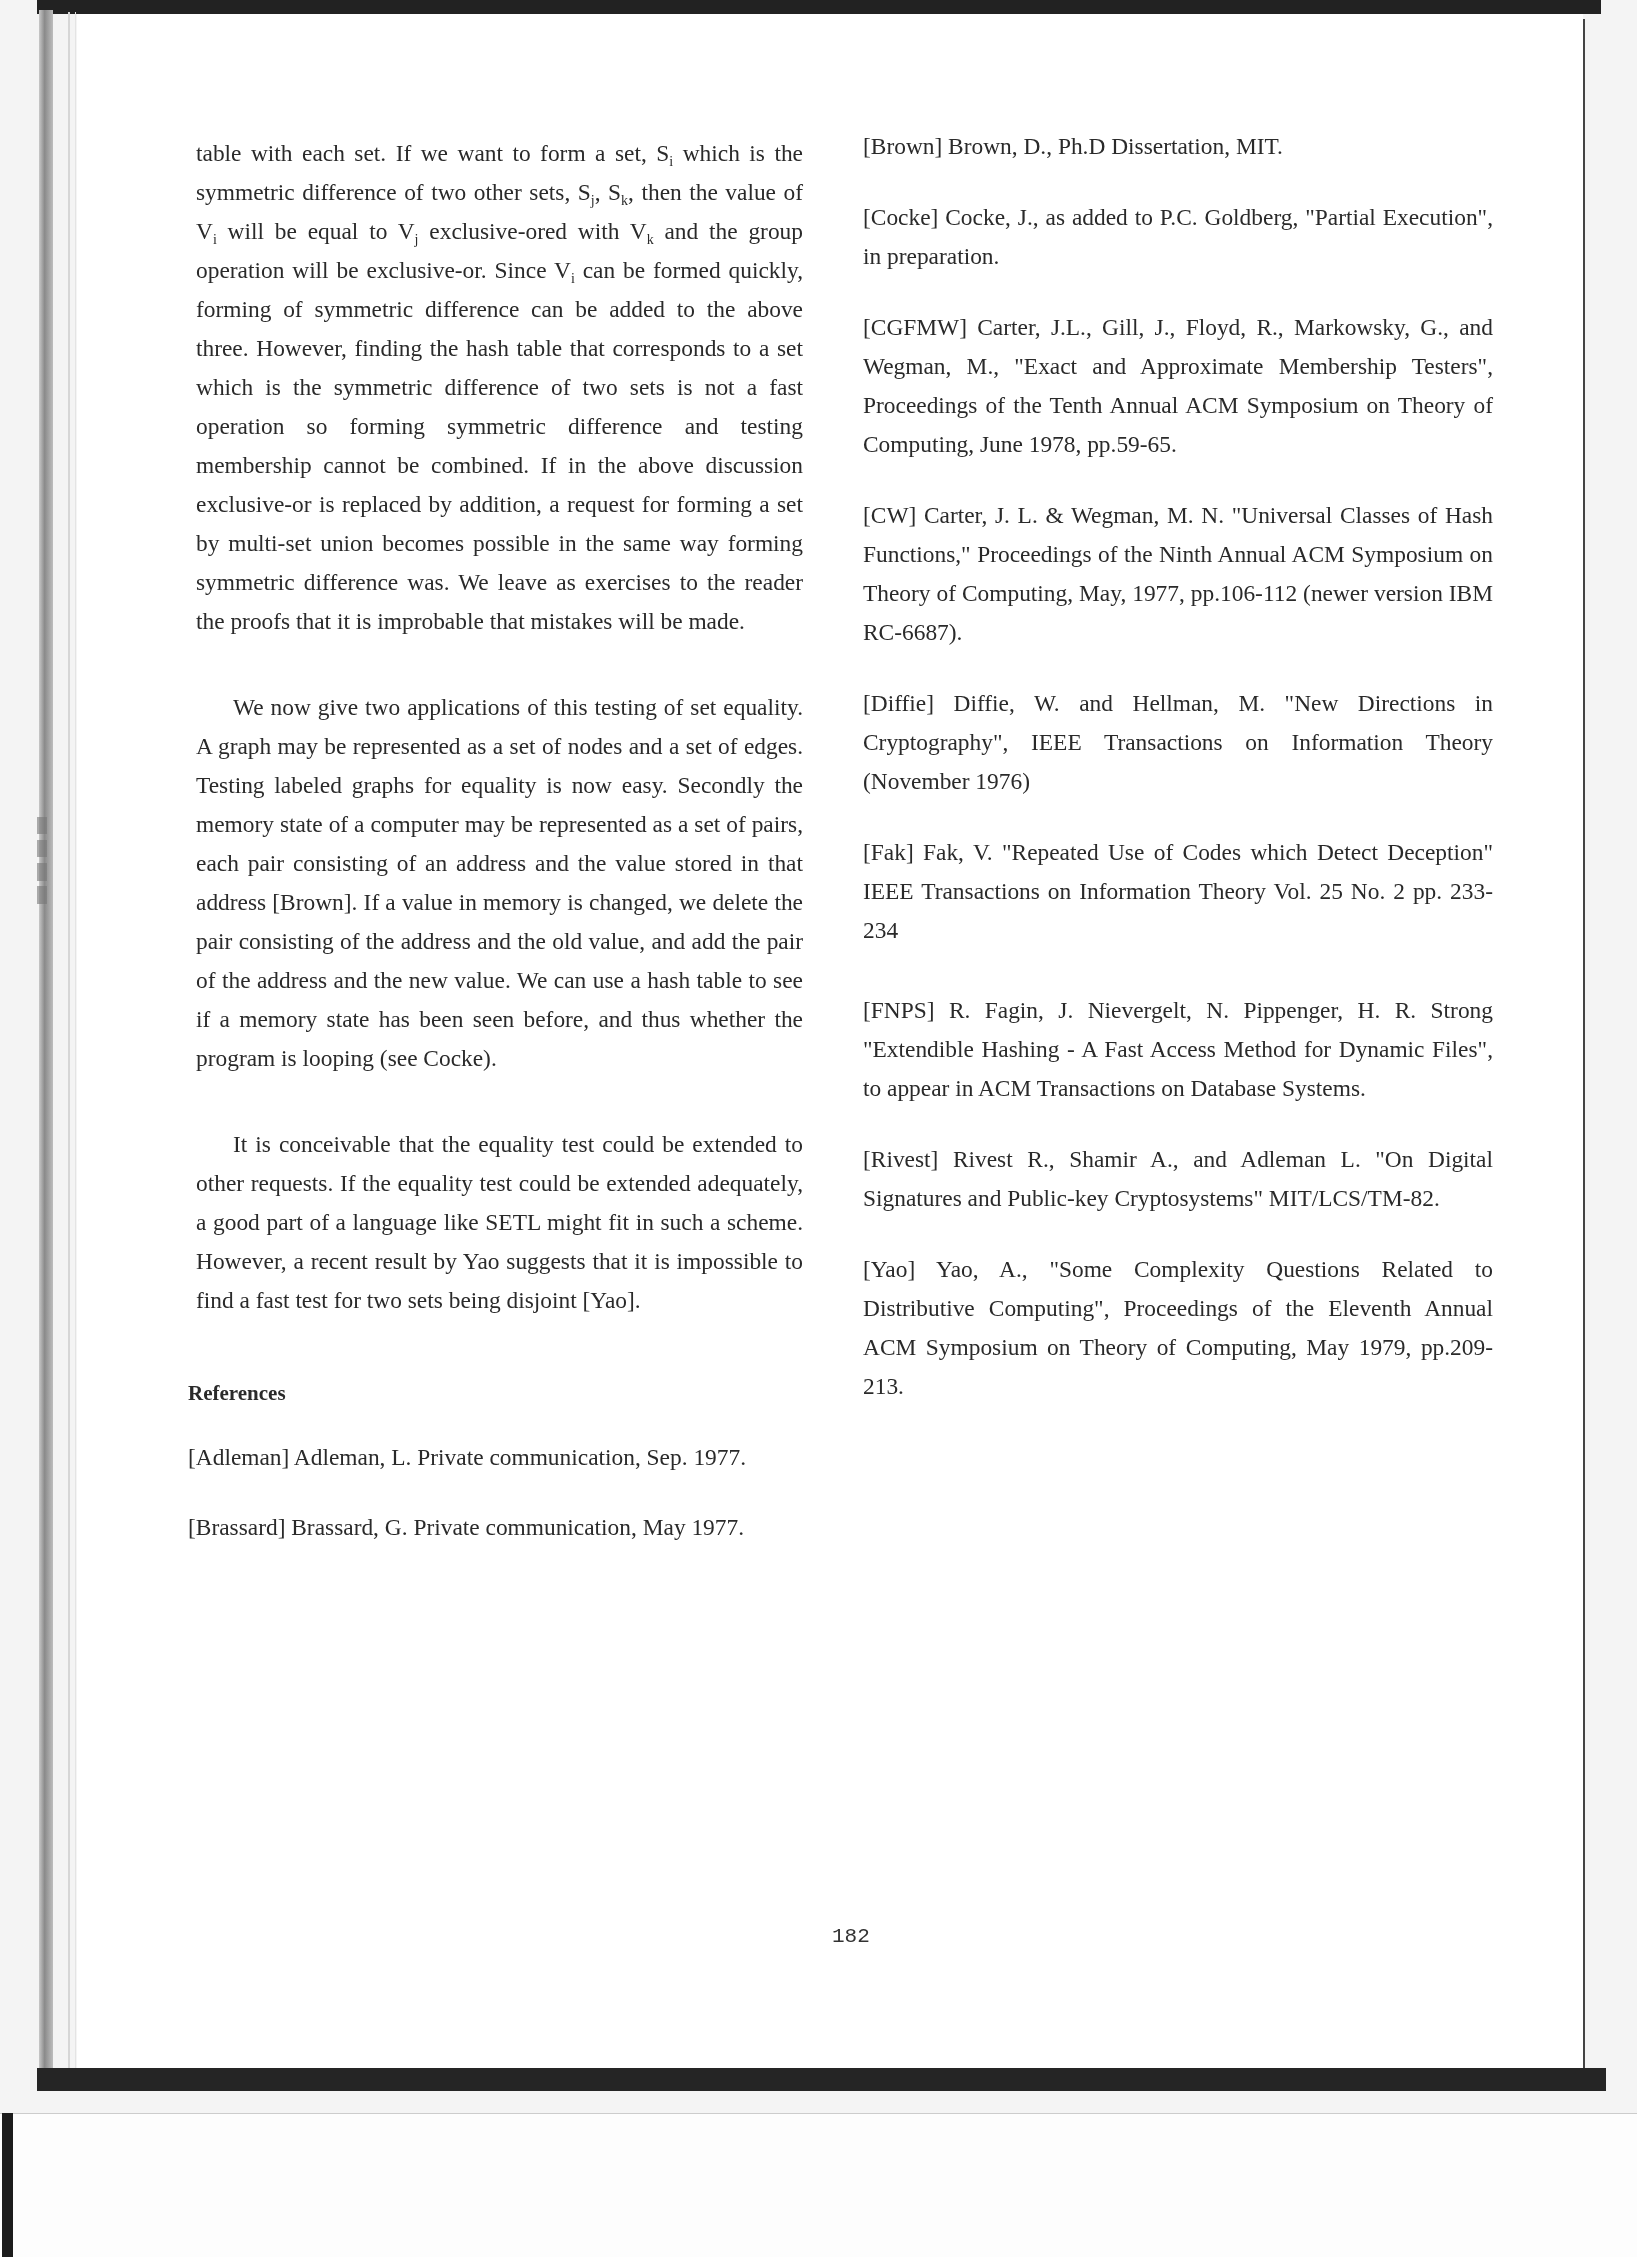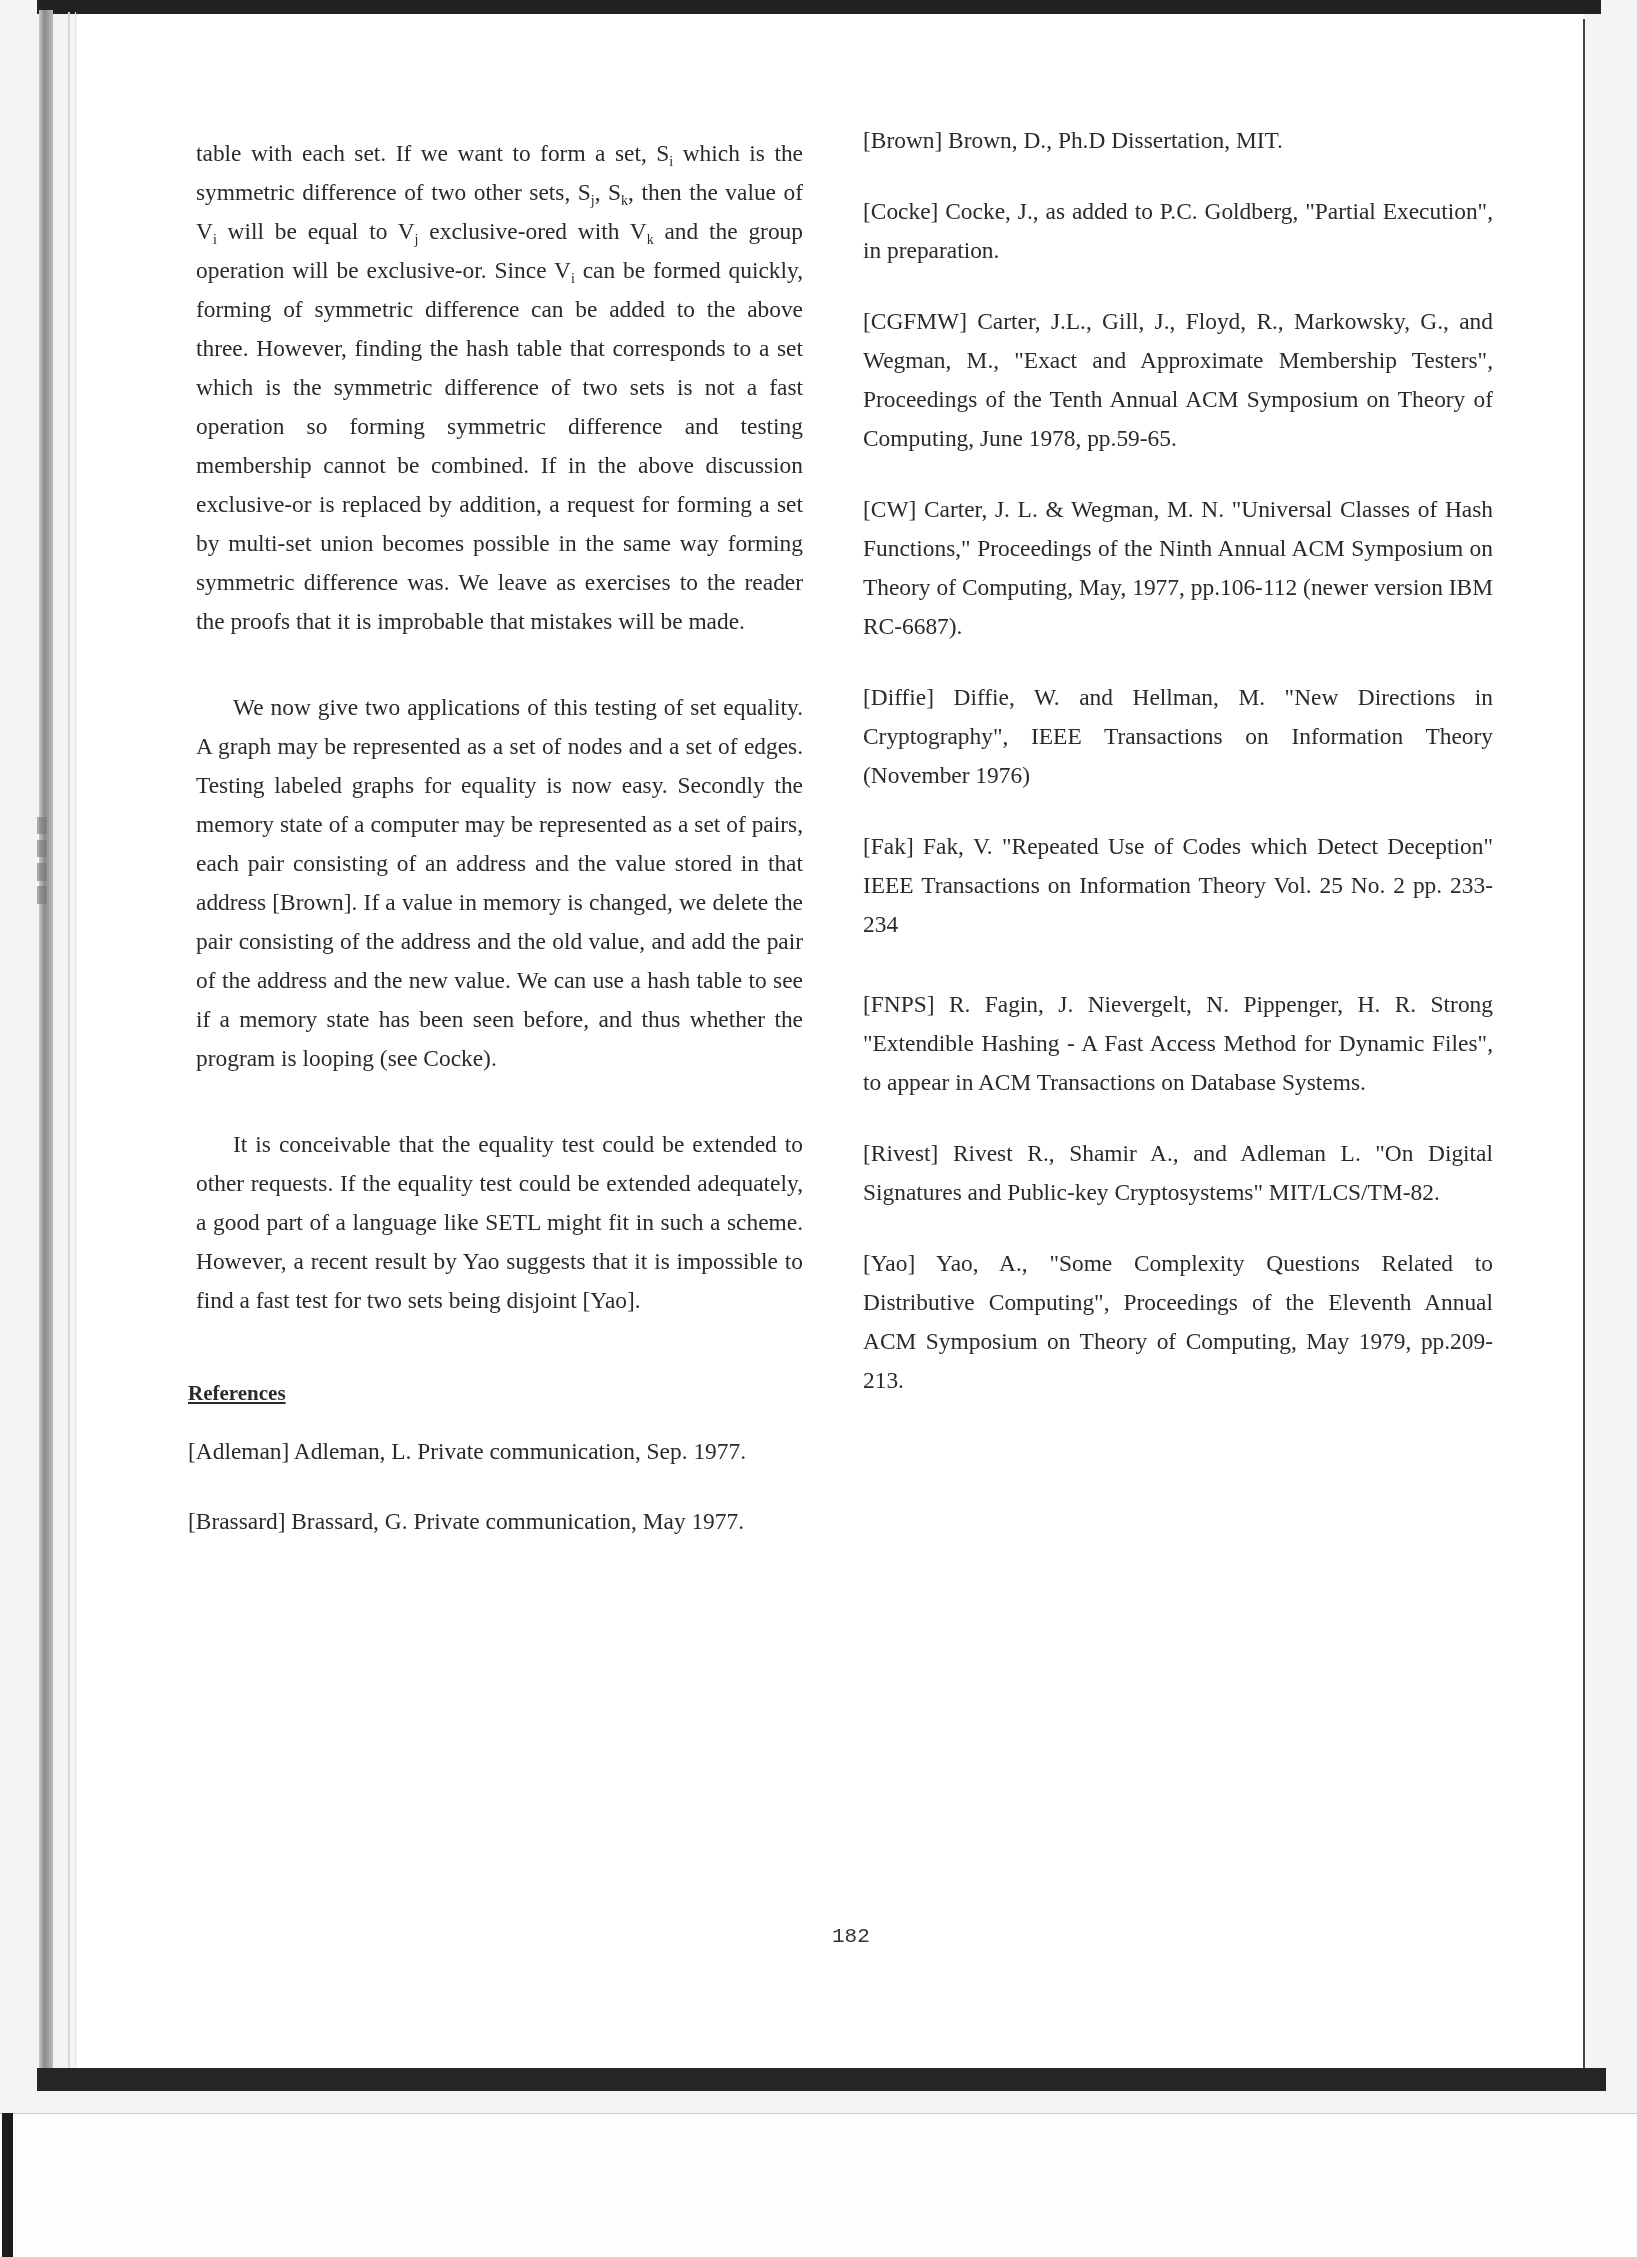--- a/index.html
+++ b/index.html
@@ -22,22 +22,22 @@
   .below-left { position: absolute; left: 1.9px; top: 2113px; width: 11.6px; height: 145px; background: #1c1c1c; }
   .margin-marks { position: absolute; left: 37px; top: 811px; width: 39px; height: 135px; }
   .margin-marks span { display:block; width: 9.7px; height: 17.4px; background:#777; margin: 5.8px 0; opacity:.6; }
 
   .col { position: absolute; font-size: 23.4px; line-height: 39px; text-align: justify; }
   .col-left { left: 188px; top: 126px; width: 623px; }
   .col-right { left: 863px; top: 119px; width: 630px; }
   .para { margin: 8px; }
   .para.indent { text-indent: 37px; }
   .gap { height: 31px; }
-  .heading { font-weight: bold; font-size: 21px; margin: 0; text-align: left; text-decoration: underline; }
-  .ref { margin: 2px 0 31px 0; }
+  .heading { font-weight: bold; font-size: 21px; margin: 0; text-align: left; }
+  .ref { margin: 8px 0 31px 0; }
   .col-right .ref { margin-bottom: 32px; }
   sub { font-size: 0.6em; vertical-align: -0.35em; line-height: 0; }
   .page-number { position: absolute; left: 832px; top: 1925px; font-family: "Liberation Mono", "DejaVu Sans Mono", monospace; font-size: 21px; color: #333; }
 </style>
 </head>
 <body>
 
 <div class="page"></div>
 <div class="top-bar"></div>
 <div class="left-binding"></div>

